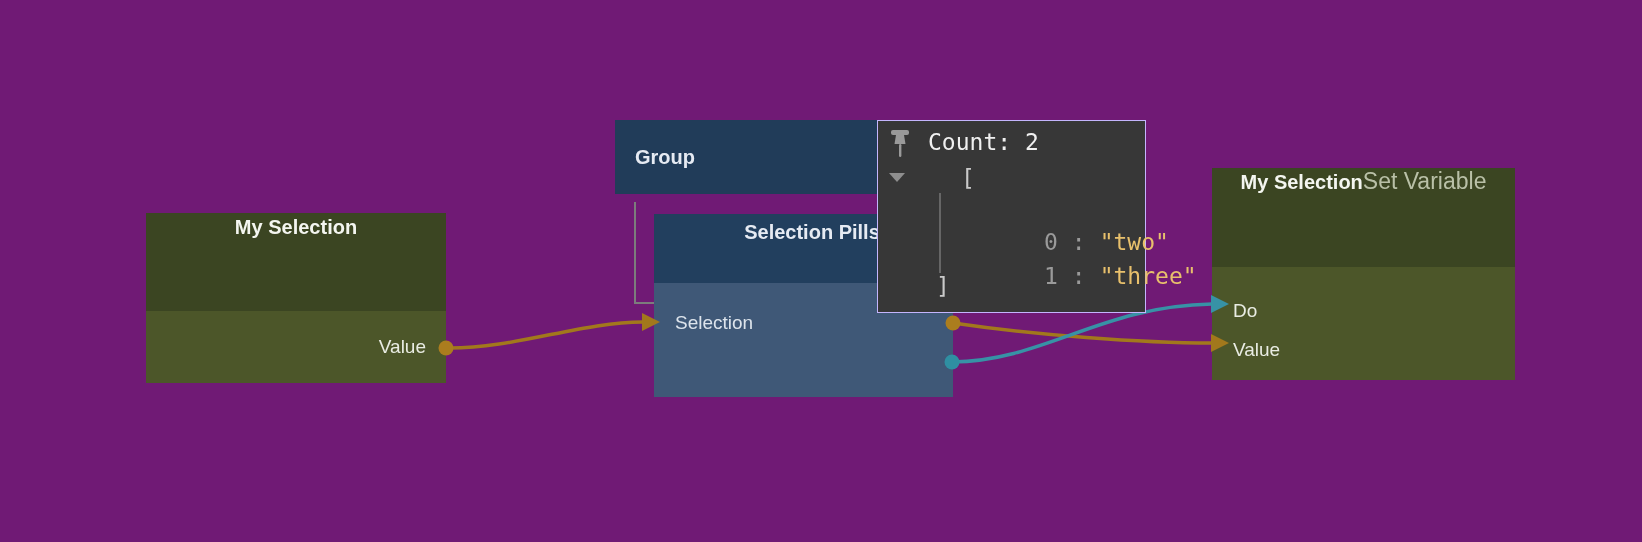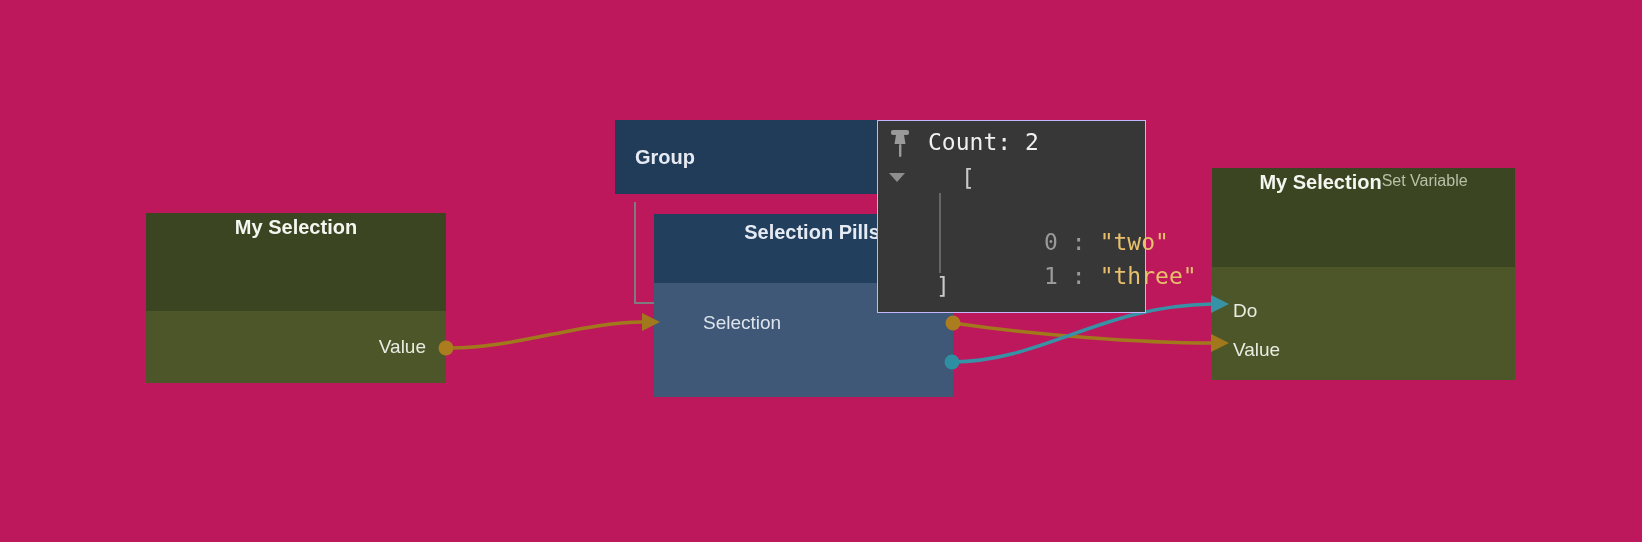--- a/index.html
+++ b/index.html
@@ -1,42 +1,42 @@
 <!DOCTYPE html>
 <html><head>
 <meta charset="utf-8">
 <style>
   html,body{margin:0;padding:0;background:#151515;}
   .canvas{
-    position:relative;width:1642px;height:542px;background:#be185d;
+    position:relative;width:1642px;height:542px;background:#701a75;
     overflow:hidden;font-family:"Liberation Sans",sans-serif;
   }
   .node{position:absolute;z-index:2;}
   .node-header{display:flex;flex-direction:row;justify-content:center;box-sizing:border-box;padding:0 21px;}
   .node-title{font-size:20px;font-weight:700;color:#f4f6f0;line-height:28px;}
-  .node-subtitle{font-size:16px;font-weight:400;color:#b9c0a7;line-height:26px;}
+  .node-subtitle{font-size:23px;font-weight:400;color:#b9c0a7;line-height:26px;}
   .node-body{box-sizing:border-box;}
   .port-row{display:flex;align-items:center;font-size:19px;color:#e9ece3;}
 
   
   .var-node{left:146px;top:213px;width:300px;height:170px;}
   .var-node .node-header{height:98px;background:#3b4522;}
   .var-node .node-body{height:72px;background:#4c5629;}
   .var-node .port-row{height:72px;justify-content:flex-end;padding-right:20px;}
 
   
   .group-node{position:absolute;left:615px;top:120px;width:338px;height:74px;background:#213c59;
     display:flex;align-items:center;padding:0 20px;box-sizing:border-box;z-index:1;}
   .group-label{font-size:20px;font-weight:700;color:#e6ebf3;}
 
   
   .sp-node{left:654px;top:214px;width:299px;height:183px;}
   .sp-node .node-header{height:69px;background:#223f5e;padding-top:4px;}
   .sp-node .node-title{color:#e6ebf3;margin-left:17px;}
-  .sp-node .node-body{height:114px;background:#3f5877;padding-top:20px;padding-left:28px;}
+  .sp-node .node-body{height:114px;background:#3f5877;padding-top:20px;}
   .sp-node .port-row{height:39px;color:#dde4ec;}
   .sp-node .row-in{justify-content:flex-start;padding-left:21px;}
   .sp-node .row-out{justify-content:flex-end;padding-right:16px;}
 
   
   .set-node{left:1212px;top:168px;width:303px;height:212px;}
   .set-node .node-header{height:99px;background:#3b4522;}
   .set-node .node-body{height:113px;background:#4c5629;padding-top:24px;}
   .set-node .port-row{height:39px;justify-content:flex-start;padding-left:21px;}
 

